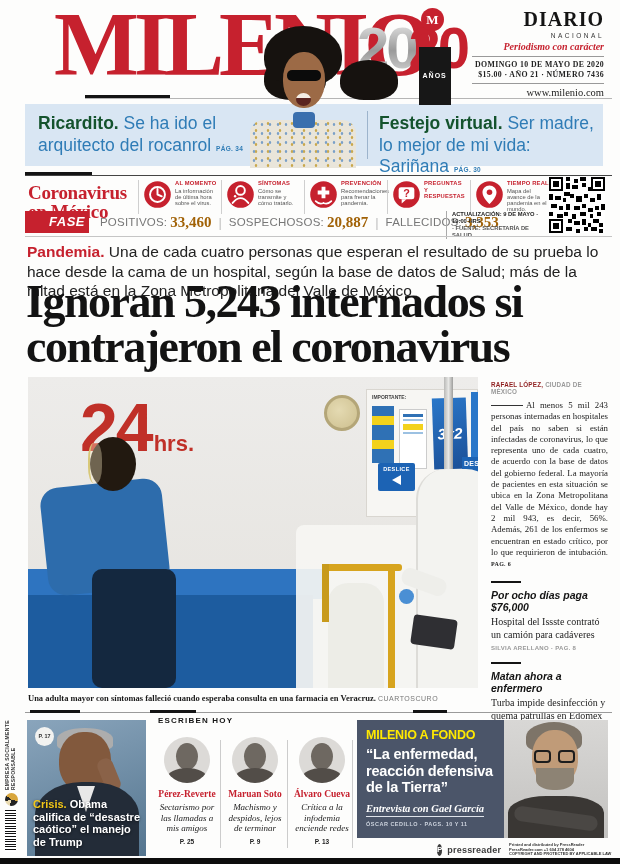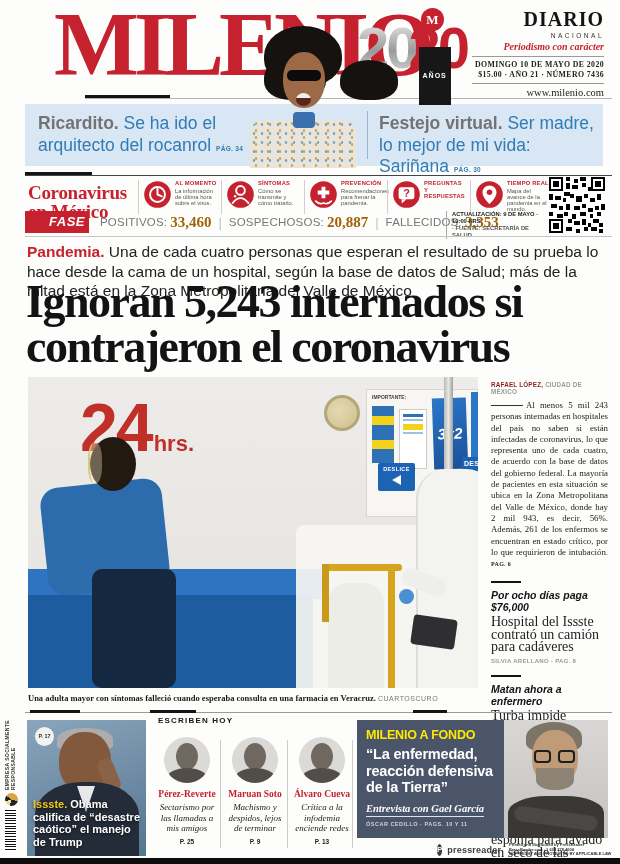--- a/index.html
+++ b/index.html
@@ -60,21 +60,21 @@
   .lr-collar { position:absolute; left:43px; top:86px; width:22px; height:16px; background:#3a6fae; border-radius:4px; }
   .lr-jacket { position:absolute; left:0; top:94px; width:106px; height:48px; border-radius:14px 14px 0 0;
     background-color:#e9e5da;
     background-image:radial-gradient(circle,#7aa0c8 1px,transparent 1.6px),
                      radial-gradient(circle,#c9a84c 1px,transparent 1.6px);
     background-size:8px 9px, 12px 7px; }
 
   
   .teasers { left:25px; top:104px; width:578px; height:62px; background:#d9e6f3; z-index:1; }
   .teaser { position:absolute; top:9px; font-size:17.5px; line-height:21.5px; }
-  .teaser .kick { font-weight:bold; color:#737373; }
+  .teaser .kick { font-weight:bold; color:#14532d; }
   .teaser .txt { color:#2f7cb6; }
   .teaser .pg { font-size:6.5px; font-weight:bold; color:#2f7cb6; letter-spacing:.3px; }
   .teaser-1 { left:13px; width:238px; }
   .teaser-div { position:absolute; left:342px; top:7px; width:1px; height:48px; background:#9db4cc; }
   .teaser-2 { left:354px; width:218px; }
 
   
   .cv-tab { left:25px; top:172px; width:67px; height:4px; background:#141414; }
   .cv-rule-top { left:25px; top:175px; width:587px; border-top:1px solid #444; }
   .cv-rule-bot { left:25px; top:236px; width:587px; border-top:1px solid #c5c5c5; }
@@ -153,21 +153,21 @@
   .rcol { left:491px; top:381px; width:117px; }
   .byline { font-size:6.3px; font-weight:bold; letter-spacing:.2px; }
   .byline .bname { color:#8f1f1f; }
   .byline .bplace { color:#999; }
   .rbody { margin-top:5px; font-family:"Liberation Serif", serif; font-size:8.8px; line-height:11.3px;
     text-align:justify; color:#222; }
   .lead-dash { display:inline-block; width:32px; height:1px; background:#333; vertical-align:middle; margin-right:3px; }
   .rbody .pg { font-weight:bold; font-size:6px; letter-spacing:.3px; }
   .brief-rule { width:30px; height:2px; background:#141414; margin:11px 0 6px; }
   .brief-h { font-size:10.5px; font-weight:bold; font-style:italic; line-height:12px; color:#131313; }
-  .brief-p { margin-top:3px; font-family:"Liberation Serif", serif; font-size:14px; line-height:12.5px; color:#222; }
+  .brief-p { margin-top:3px; font-family:"Liberation Serif", serif; font-size:10px; line-height:12.5px; color:#222; }
   .brief-c { margin-top:4px; font-size:6px; font-weight:bold; color:#999; letter-spacing:.3px; }
 
   
   .bot-rule { left:25px; top:712px; width:587px; border-top:1px solid #9a9a9a; }
   .bot-tab { top:710px; height:3px; background:#141414; }
   .bt1 { left:30px; width:50px; } .bt2 { left:150px; width:46px; } .bt3 { left:413px; width:34px; }
 
   .esr { left:5px; top:718px; width:15px; height:140px; }
   .esr-text { writing-mode:vertical-rl; transform:rotate(180deg); font-size:5px; font-weight:bold;
     color:#333; letter-spacing:.4px; height:72px; line-height:5.5px; }
@@ -507,21 +507,21 @@
   </div>
 
   <div class="abs obama">
     <div class="ob-hair"></div>
     <div class="ob-head"></div>
     <div class="ob-hand"></div>
     <div class="ob-suit"></div>
     <div class="ob-shirt"></div>
     <div class="ob-badge">P. 17</div>
     <div class="ob-text">
-      <span class="kick">Issste.</span>
+      <span class="kick">Crisis.</span>
       <span>Obama califica de “desastre caótico” el manejo de Trump</span>
     </div>
   </div>
 
   <div class="abs esc-title">ESCRIBEN HOY</div>
 
   <div class="colu c1">
     <div class="portrait">
       <div class="p-head"></div>
         <div class="p-shoulders"></div>

